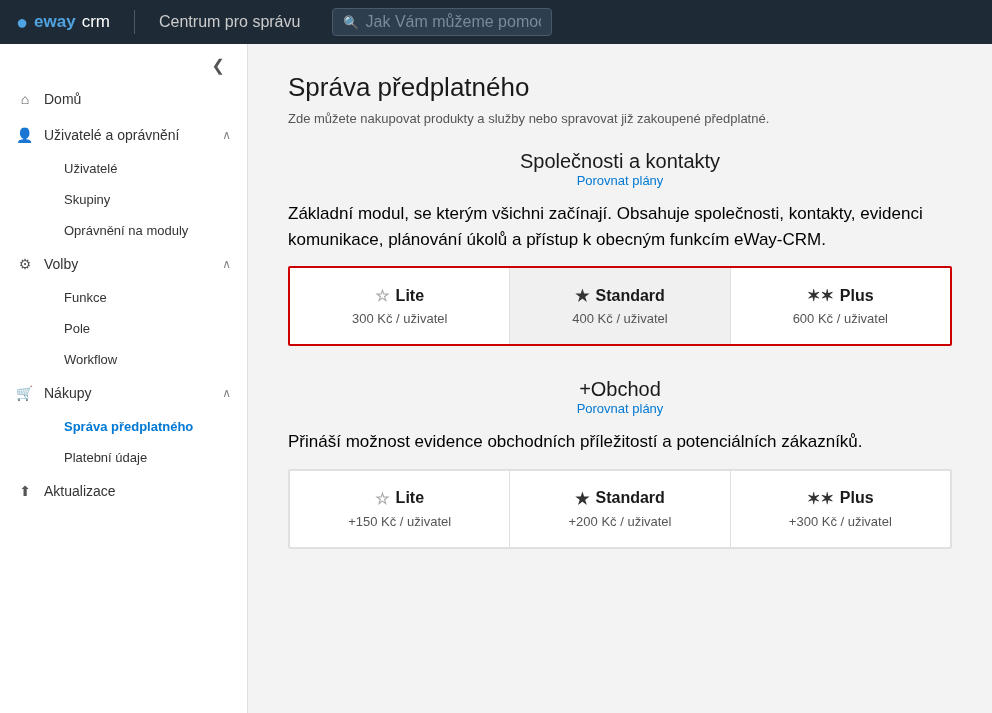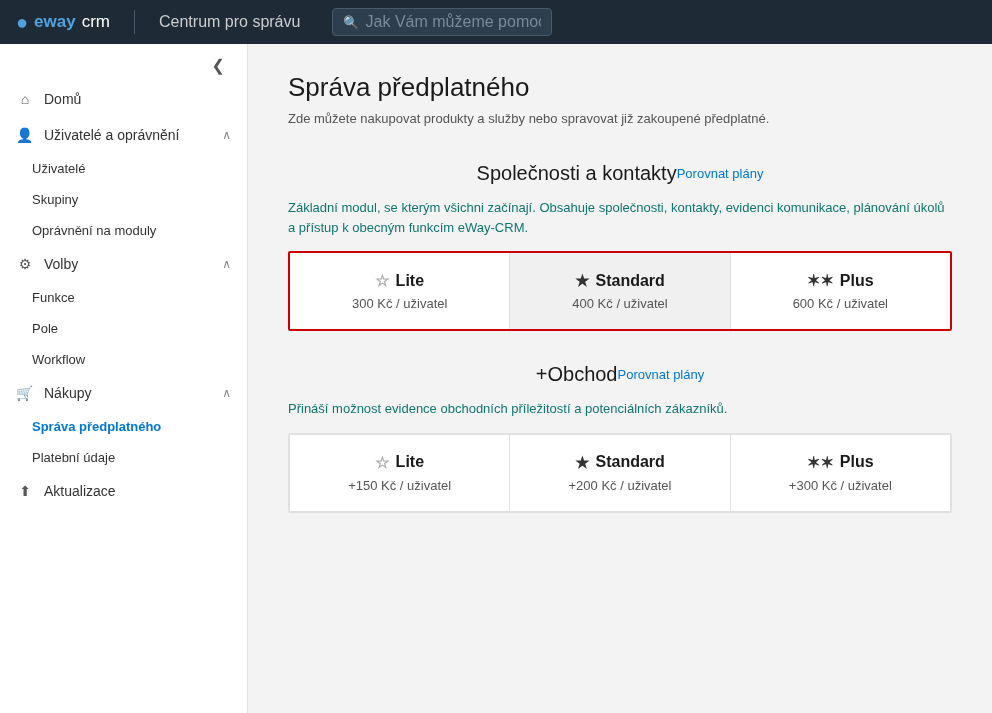--- a/index.html
+++ b/index.html
@@ -85,21 +85,21 @@
       color: #333;
       font-size: 14px;
       gap: 10px;
       position: relative;
     }
     .sidebar-item .icon { width: 18px; text-align: center; color: #555; flex-shrink: 0; }
     .sidebar-item .chevron { margin-left: auto; font-size: 12px; color: #888; }
     .sidebar-subitem {
       display: flex;
       align-items: center;
-      padding: 8px 16px 8px 32px;
+      padding: 8px 16px 8px 64px;
       cursor: pointer;
       color: #333;
       font-size: 13px;
     }
     .sidebar-subitem.active { color: #0078d4; font-weight: 600; }
 
     
     .content {
       flex: 1;
       overflow-y: auto;
@@ -108,44 +108,45 @@
     }
     .page-title {
       font-size: 26px;
       font-weight: 300;
       color: #1a1a1a;
       margin-bottom: 8px;
     }
     .page-subtitle {
       font-size: 13px;
       color: #555;
-      margin-bottom: 36px;
+      margin-bottom: 24px;
     }
 
     .section { margin-bottom: 32px; }
     .section-header {
       display: flex;
       align-items: center;
       justify-content: center;
       margin-bottom: 8px;
+      flex-direction: column;
     }
     .section-title {
       font-size: 20px;
       font-weight: 400;
       color: #1a1a1a;
     }
     .section-link {
       font-size: 13px;
       color: #0078d4;
       cursor: pointer;
       text-decoration: none;
     }
     .section-desc {
-      font-size: 13px;
-      color: #0f766e;
+      font-size: 17px;
+      color: #000000;
       margin-bottom: 14px;
       line-height: 1.5;
       margin-top: 13px;
     }
 
     
     .plan-cards {
       display: flex;
       border: 2px solid #c00;
       border-radius: 2px;

